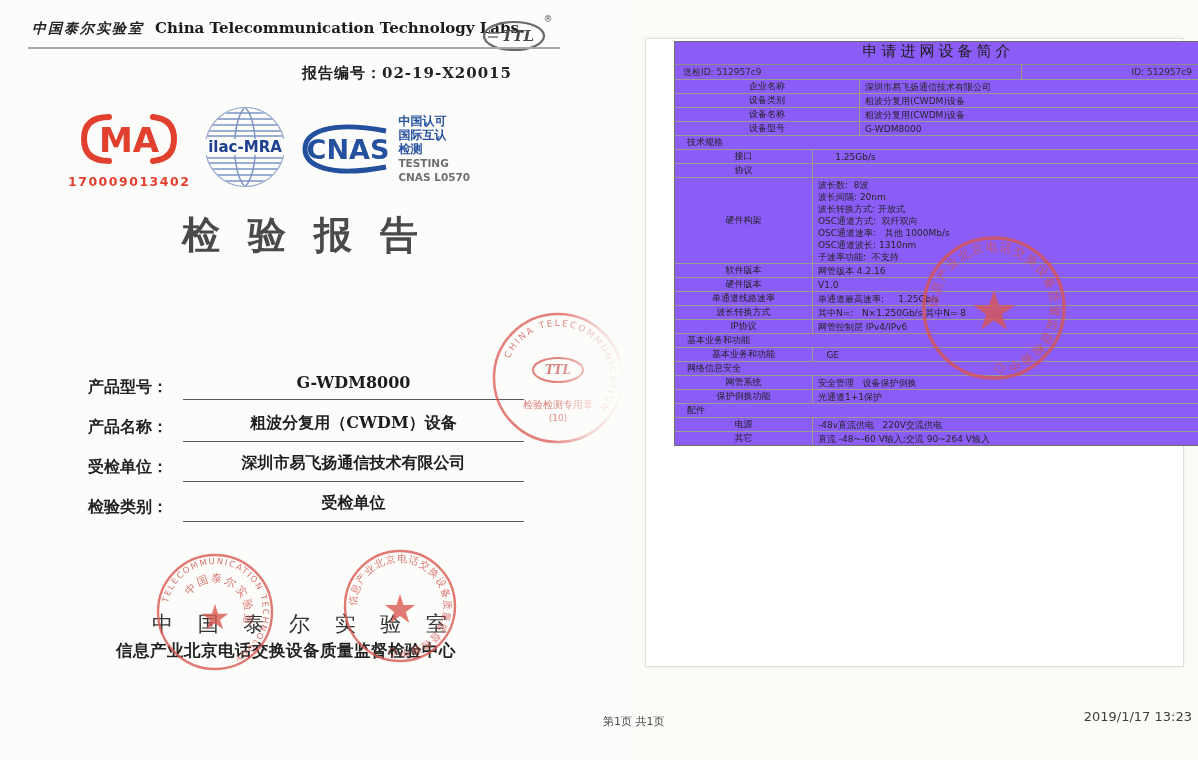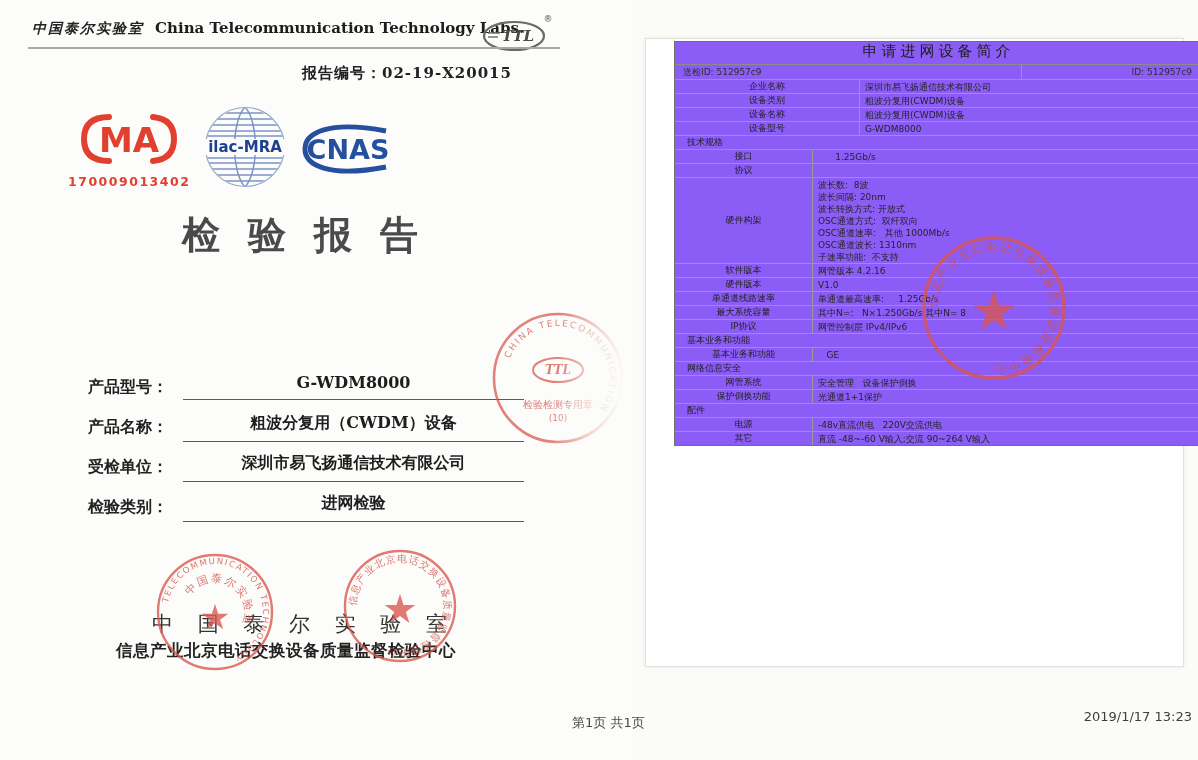--- a/index.html
+++ b/index.html
@@ -43,21 +43,21 @@
   .t-id-left{width:338px;padding-left:8px;}
   .t-id-right{flex:1;text-align:right;padding-right:10px;border-left:1px solid #9a9a98;}
   .trow{display:flex;border-top:1px solid #9a9a98;font-size:9px;line-height:13px;min-height:13px;}
   .tlabel{text-align:center;color:#222;}
   .w1>.tlabel{width:184px;}
   .w2>.tlabel{width:137px;}
   .tvalue{flex:1;border-left:1px solid #9a9a98;padding:0 5px;white-space:pre-wrap;line-height:12px;
           padding-top:1px;color:#252525;}
   .section>.tlabel{width:100%;text-align:left;padding-left:12px;}
   
-  .footer-page{position:absolute;left:572px;top:714px;font-size:13px;color:#4a4a4a;}
+  .footer-page{position:absolute;left:603px;top:714px;font-size:11px;color:#4a4a4a;}
   .footer-date{position:absolute;right:6px;top:709px;font-size:13px;color:#3e3e3e;}
   
   .stamp{position:absolute;opacity:.78;}
   .stamp-cut-mask{-webkit-mask-image:linear-gradient(95deg,rgba(0,0,0,.95) 48%,rgba(0,0,0,.3) 74%,transparent 93%);
                   mask-image:linear-gradient(95deg,rgba(0,0,0,.95) 48%,rgba(0,0,0,.3) 74%,transparent 93%);}
   .st-stroke{fill:none;stroke:#d9564e;}
   .st-fill{fill:#d9564e;}
   .st-text{fill:#d0534b;}
 </style>
 </head>
@@ -119,41 +119,48 @@
           <rect x="-41" y="-8" width="82" height="16" fill="#fcfcfa"></rect>
           <text x="0" y="5" text-anchor="middle" font-size="15" font-weight="bold" font-family="DejaVu Sans, Liberation Sans, sans-serif" fill="#1f3f8f">ilac-MRA</text>
         </svg>
       </div>
 
       <div class="cnas-wrap">
         <svg width="92" height="52" viewBox="0 0 92 52">
           <path d="M86,8 C28,-3 5,10 5,26 C5,42 28,55 86,44" fill="none" stroke="#24509e" stroke-width="5"></path>
           <text x="48" y="36" text-anchor="middle" font-size="27" font-weight="bold" font-family="DejaVu Sans, Liberation Sans, sans-serif" fill="#24509e">CNAS</text>
         </svg>
+        <div class="cnas-text">
+          <div>中国认可</div>
+          <div>国际互认</div>
+          <div>检测</div>
+          <div class="gray">TESTING</div>
+          <div class="gray">CNAS L0570</div>
+        </div>
       </div>
     </div>
 
     <div class="cover-title">检验报告</div>
 
     <div class="fields">
       <div class="field">
         <span class="f-label">产品型号：</span>
         <span class="f-value">G-WDM8000</span>
       </div>
       <div class="field">
         <span class="f-label">产品名称：</span>
         <span class="f-value">粗波分复用（CWDM）设备</span>
       </div>
       <div class="field">
         <span class="f-label">受检单位：</span>
         <span class="f-value">深圳市易飞扬通信技术有限公司</span>
       </div>
       <div class="field">
         <span class="f-label">检验类别：</span>
-        <span class="f-value">进网检验</span>
+        <span class="f-value">受检单位</span>
       </div>
     </div>
 
     <div class="org1">中 国 泰 尔 实 验 室</div>
     <div class="org2">信息产业北京电话交换设备质量监督检验中心</div>
 
     <svg class="stamp stamp-cut-mask" style="left:488px;top:308px;" width="140" height="140" viewBox="-70 -70 140 140">
       <defs>
         <path id="arcCutTop" d="M -52,0 A 52,52 0 1 1 52,0 A 52,52 0 1 1 -52,0"></path>
       </defs>
@@ -245,21 +252,21 @@
       </div>
       <div class="trow w2">
         <div class="tlabel">硬件版本</div>
         <div class="tvalue">V1.0</div>
       </div>
       <div class="trow w2">
         <div class="tlabel">单通道线路速率</div>
         <div class="tvalue">单通道最高速率:     1.25Gb/s</div>
       </div>
       <div class="trow w2">
-        <div class="tlabel">最大系统容量</div>
+        <div class="tlabel">波长转换方式</div>
         <div class="tvalue">其中N=:   N×1.250Gb/s 其中N= 8</div>
       </div>
       <div class="trow w2">
         <div class="tlabel">IP协议</div>
         <div class="tvalue">网管控制层 IPv4/IPv6</div>
       </div>
       <div class="trow section">
         <div class="tlabel">基本业务和功能</div>
       </div>
       <div class="trow w2">

